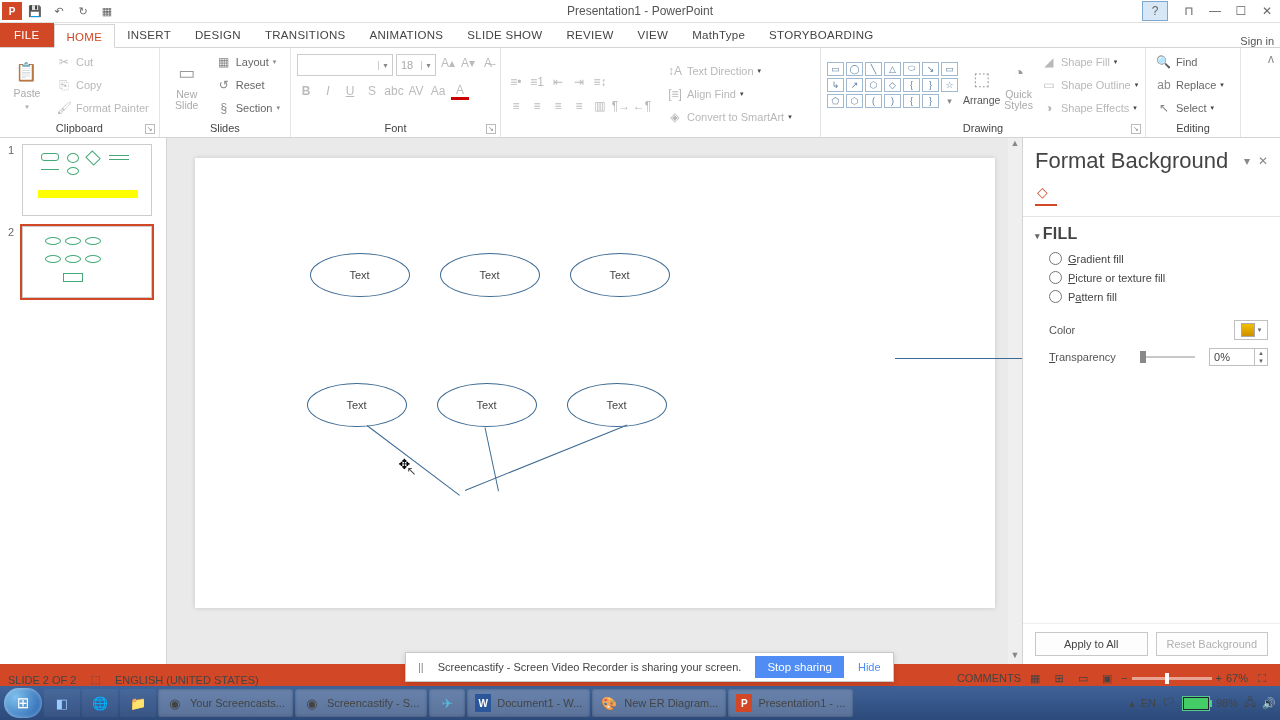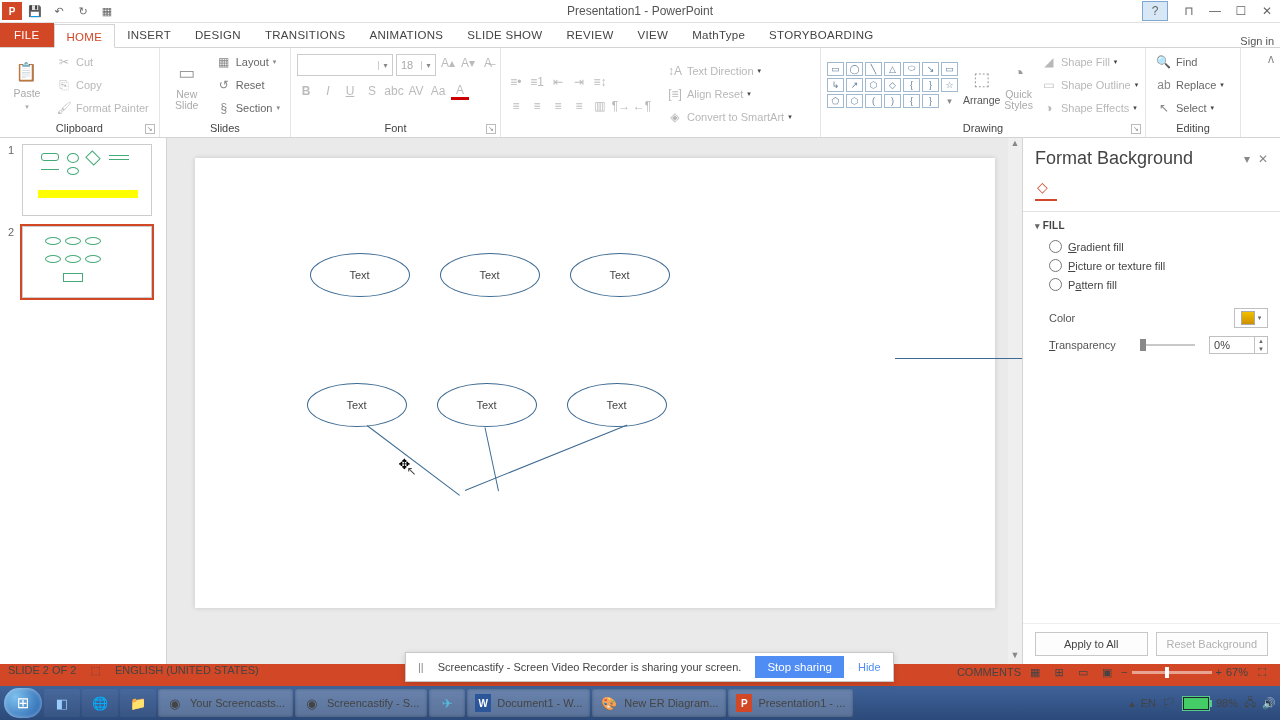--- a/index.html
+++ b/index.html
@@ -52,44 +52,44 @@
 .canvas{width:800px;height:450px;background:#fff;margin-top:20px;box-shadow:0 0 5px rgba(0,0,0,.15);position:relative}
 .ell{position:absolute;width:100px;height:44px;border:1.2px solid #3d6a92;border-radius:50%;background:#fff;display:flex;align-items:center;justify-content:center;color:#3d6a92;font-size:12px}
 .rect{position:absolute;width:110px;height:46px;border:1.2px solid #3d6a92;background:#fff;display:flex;align-items:center;justify-content:center;color:#3d6a92;font-size:12px}
 .ln{position:absolute;background:#3d6a92;height:1px;transform-origin:left center}
 .vscroll{position:absolute;right:0;top:0;width:14px;height:100%;background:#efefef;display:flex;flex-direction:column;align-items:center;justify-content:space-between}
 .vscroll span{width:12px;height:14px;font-size:9px;color:#888;text-align:center}
 .cursor{position:absolute;font-size:14px;color:#000}
 
 .fmtpane{width:258px;background:#fff;border-left:1px solid #d4d4d4;display:flex;flex-direction:column}
 .fmtpane .hd{padding:10px 12px 6px 12px;display:flex;align-items:center}
-.fmtpane .hd h3{font-size:18px;font-weight:normal;color:#444;flex:1}
+.fmtpane .hd h3{font-size:22px;font-weight:normal;color:#444;flex:1}
 .fmtpane .hd .xb{color:#888;font-size:12px;margin-left:8px}
 .fmtpane .tb{padding:4px 12px 8px 12px;border-bottom:1px solid #e3e3e3}
 .fmtpane .tb .bucket{width:22px;height:22px;display:inline-block;border-bottom:2px solid #d24726;position:relative}
 .fmtpane .tb .bucket::before{content:"◇";position:absolute;left:2px;top:0;color:#d24726;font-size:14px}
 .fmtpane .sect{padding:8px 12px}
-.fmtpane .sect .sh{font-size:10px;color:#444;font-weight:bold;letter-spacing:.3px}
+.fmtpane .sect .sh{font-size:16px;color:#444;font-weight:bold;letter-spacing:.3px}
 .fmtpane .sect .sh::before{content:"▾ ";font-size:9px;color:#666}
 .optrow{display:flex;align-items:center;gap:6px;padding:3px 0 3px 14px;font-size:11px;color:#555}
 .optrow input{margin:0}
 .proprow{display:flex;align-items:center;padding:4px 0 4px 14px;gap:8px}
 .proprow .pl{font-size:11px;color:#555;width:80px}
 .proprow .pl u{text-decoration:underline}
 .colorbtn{width:34px;height:20px;border:1px solid #c0c0c0;background:#fff;display:flex;align-items:center;justify-content:center;margin-left:auto}
 .colorbtn::before{content:"";width:12px;height:12px;background:linear-gradient(#f0c000,#d09000);border:1px solid #aaa}
 .spin{display:flex;border:1px solid #c0c0c0;margin-left:auto}
 .spin input{width:44px;border:none;outline:none;padding:0 4px;font-size:11px}
 .spin .ar{display:flex;flex-direction:column;border-left:1px solid #c0c0c0}
 .spin .ar span{font-size:6px;padding:0 3px;color:#666;line-height:8px}
 .fmtpane .ftr{margin-top:auto;padding:8px 12px;display:flex;gap:8px;border-top:1px solid #eee}
 .ftr button{flex:1;height:24px;border:1px solid #c8c8c8;background:#fdfdfd;font-size:11px;color:#444}
 .ftr button.dis{color:#b0b0b0}
 
-.status{height:22px;background:#d24726;display:flex;align-items:flex-start;color:#fff;font-size:10.5px;padding:0 8px;gap:14px}
+.status{height:22px;background:#d24726;display:flex;align-items:flex-end;color:#fff;font-size:10.5px;padding:0 8px;gap:14px}
 .status .r{margin-left:auto;display:flex;align-items:center;gap:4px}
 .status .vbtn{width:20px;height:16px;display:flex;align-items:center;justify-content:center}
 .zoomtrack{width:80px;height:3px;background:rgba(255,255,255,.5);position:relative}
 .zoomtrack::before{content:"";position:absolute;left:42%;top:-4px;width:4px;height:11px;background:#fff}
 
 .banner{position:absolute;left:405px;bottom:38px;height:30px;background:#fff;border:1px solid #c8c8c8;box-shadow:0 2px 6px rgba(0,0,0,.15);display:flex;align-items:center;padding:0 12px;gap:14px;font-size:11.5px}
 .banner .stop{background:#4f8df5;color:#fff;padding:5px 12px;font-size:11.5px}
 .banner .hide{color:#4f8df5}
 
 .taskbar{height:34px;background:linear-gradient(#3f6299,#2c4a7a);display:flex;align-items:center;padding:0 4px;gap:2px}
@@ -244,21 +244,21 @@
         </div>
       </div>
       <div class="vcol" style="margin-left:8px">
         <div class="sbtn dim">
             <span class="si">↕A</span>
             <span class="sl">Text Direction</span>
             <span style="font-size:7px"> ▾</span>
           </div>
         <div class="sbtn dim">
             <span class="si">[≡]</span>
-            <span class="sl">Align Reset</span>
+            <span class="sl">Align Find</span>
             <span style="font-size:7px"> ▾</span>
           </div>
         <div class="sbtn dim">
             <span class="si">◈</span>
             <span class="sl">Convert to SmartArt</span>
             <span style="font-size:7px"> ▾</span>
           </div>
       </div>
     </div>
   </div>

